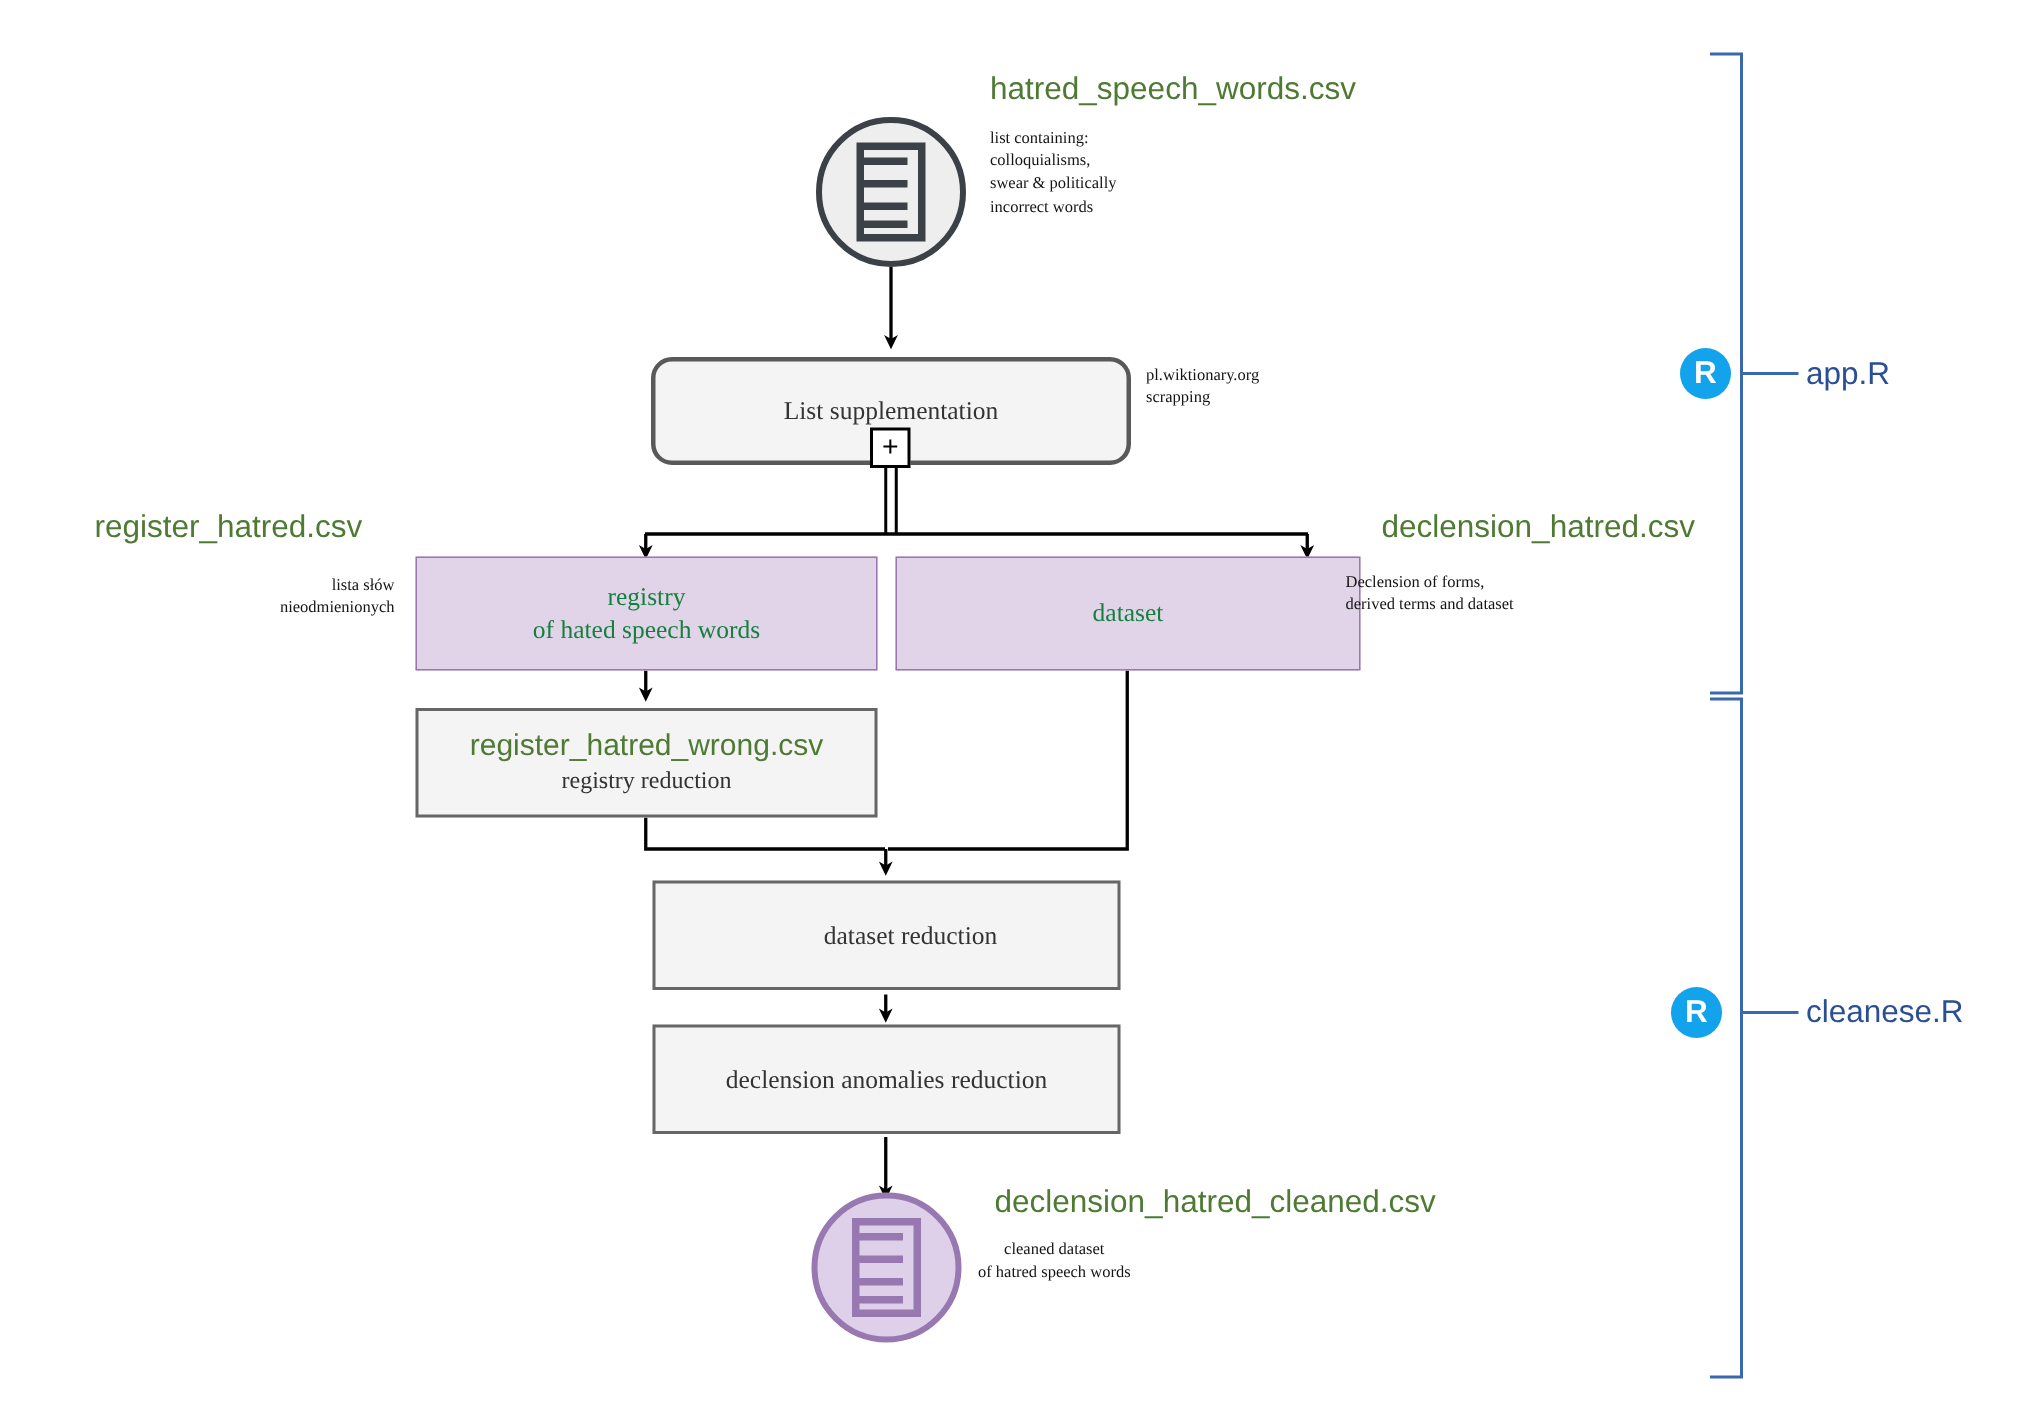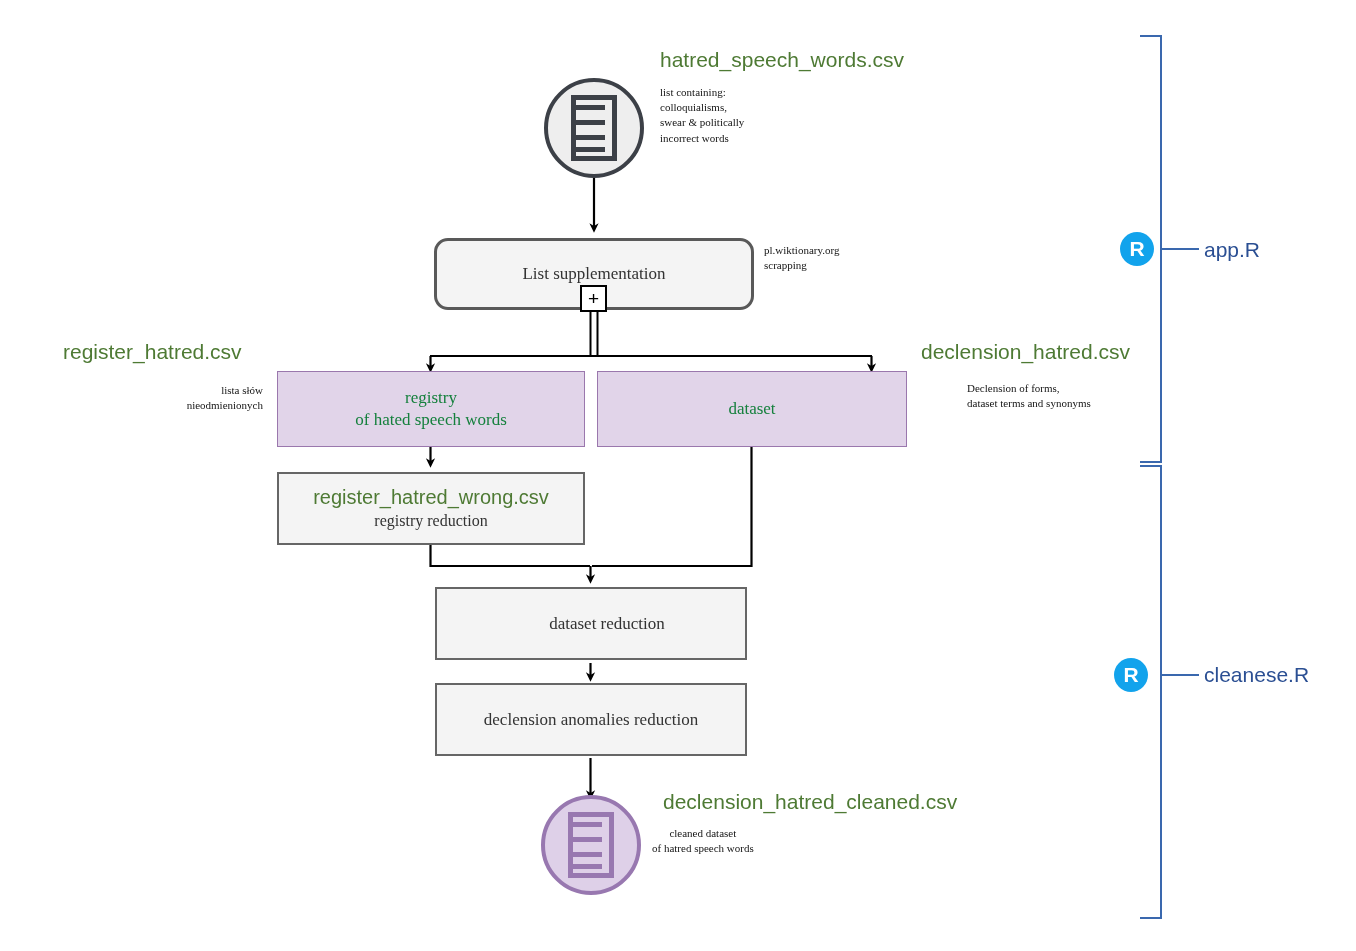--- a/index.html
+++ b/index.html
@@ -130,23 +130,23 @@
   <div class="csvname" style="left:63px;top:340px;">register_hatred.csv</div>
   <div class="note right" style="left:55px;top:383px;width:208px;">
     <div>lista słów</div>
     <div>nieodmienionych</div>
   </div>
 
   <div class="node store" style="left:597px;top:371px;width:310px;height:76px;">
     <span>dataset</span>
   </div>
   <div class="csvname" style="left:921px;top:340px;">declension_hatred.csv</div>
-  <div class="note" style="left:967px;top:381px;">
+  <div class="note" style="left:897px;top:381px;">
     <div>Declension of forms,</div>
-    <div>dataset terms and synonyms</div>
+    <div>derived terms and dataset</div>
   </div>
 
   <div class="node proc" style="left:277px;top:472px;width:308px;height:73px;">
     <span class="inbox-green">register_hatred_wrong.csv</span>
     <span class="inbox-sub">registry reduction</span>
   </div>
 
   <div class="node proc" style="left:435px;top:587px;width:312px;height:73px;padding-left:32px;">
     <span>dataset reduction</span>
   </div>

